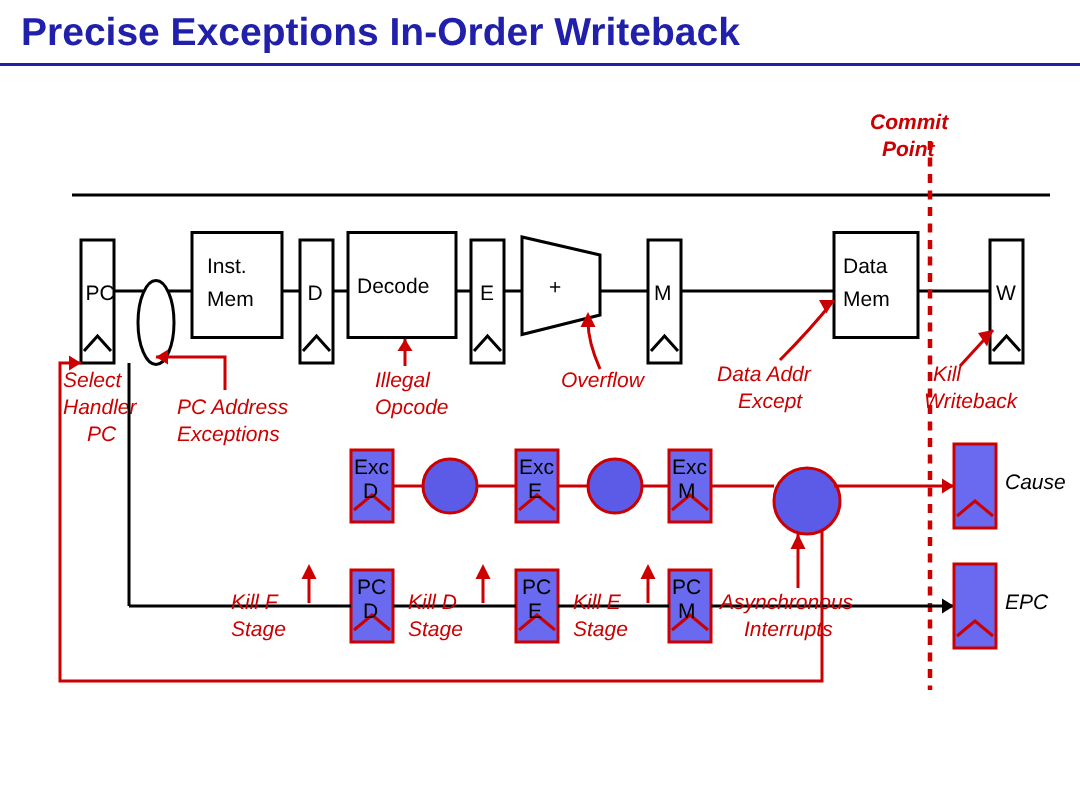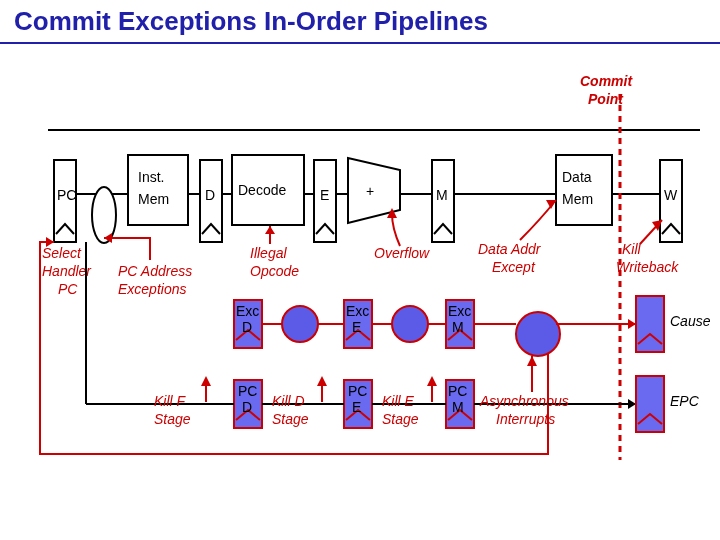--- a/index.html
+++ b/index.html
@@ -14,21 +14,21 @@
   .labR{fill:#c00;font-style:italic;}
   .wire{stroke:#000;stroke-width:2;fill:none;}
   .rwire{stroke:#c00;stroke-width:2;fill:none;}
   .rdash{stroke:#c00;stroke-width:3;stroke-dasharray:6 5;fill:none;}
   .mux{fill:#fff;stroke:#000;stroke-width:2;}
   .bub{fill:#5b5be8;stroke:#c00;stroke-width:2;}
 </style>
 </head>
 <body>
 
-<div class="title">Commit Exceptions In-Order Pipelines</div>
+<div class="title">Precise Exceptions In-Order Writeback</div>
 <div class="title-underline"></div>
 
 <svg width="720" height="540">
 
   <line class="wire" x1="48" y1="130" x2="700" y2="130"></line>
 
   <line class="wire" x1="60" y1="194" x2="680" y2="194" marker-end=""></line>
 
   <rect class="blk" x="54" y="160" width="22" height="82"></rect>
   <path class="wire" d="M56 234 L65 224 L74 234"></path>

